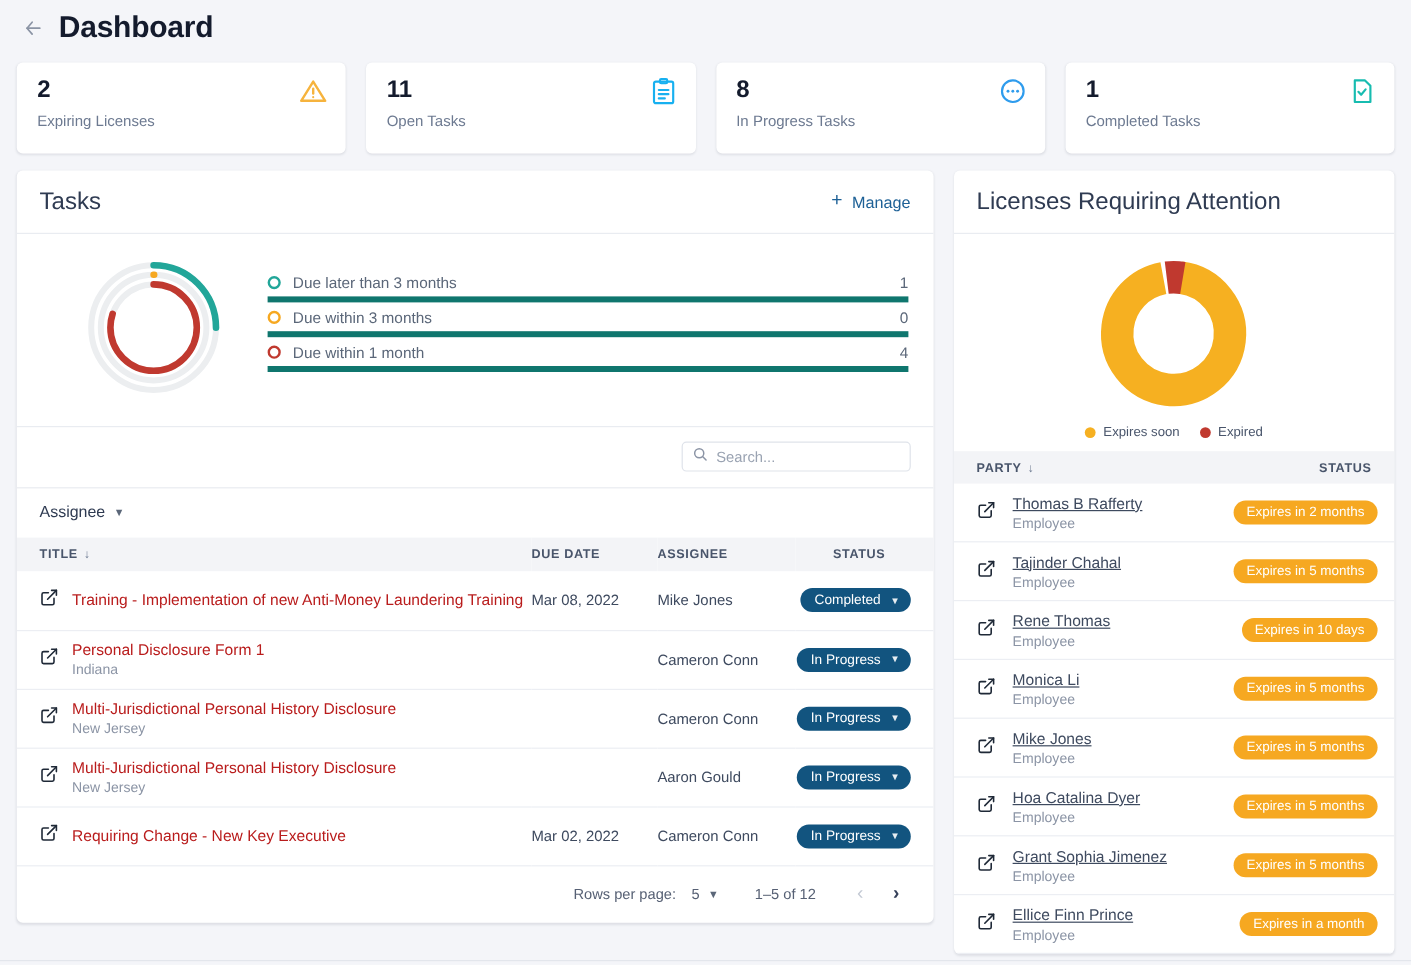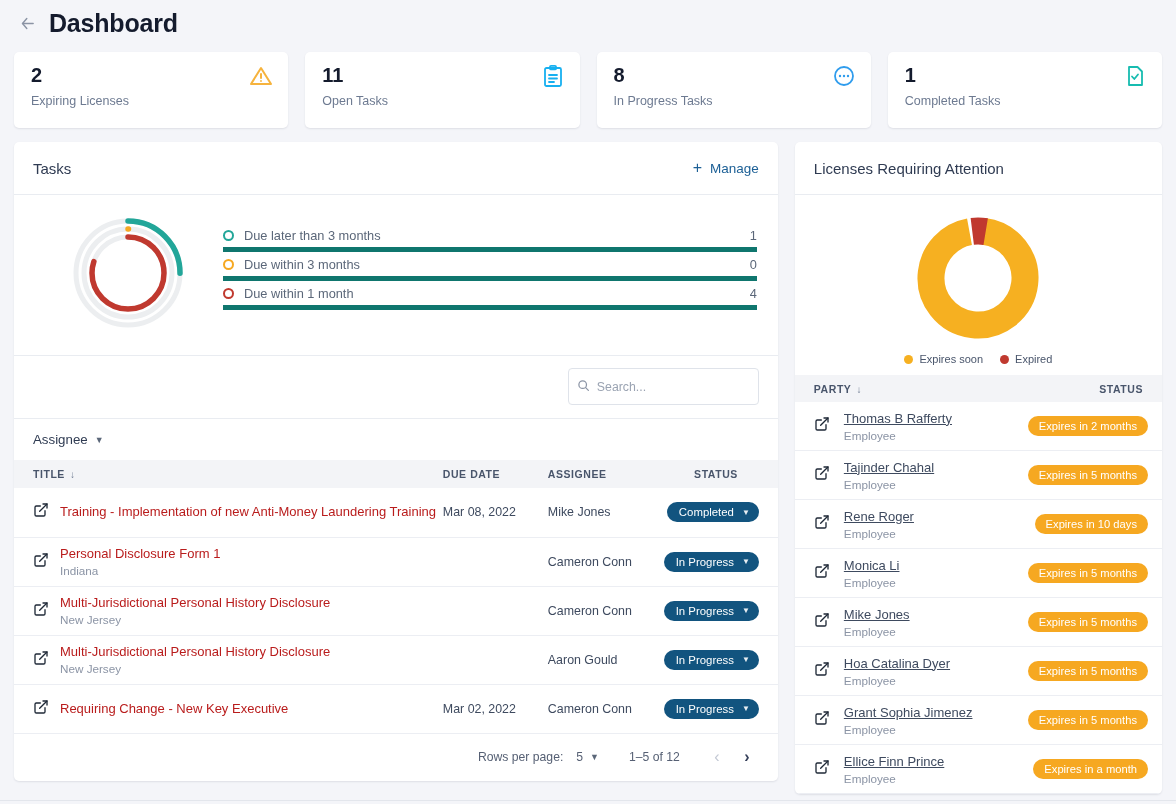--- a/index.html
+++ b/index.html
@@ -40,21 +40,21 @@
   .col-right { width: 373px; }
 
   .card {
     background: #fff; border-radius: 5px; box-shadow: 0 1px 2px rgba(30,40,60,.10);
     overflow: hidden;
   }
   .card-head {
     height: 53px; display: flex; align-items: center; justify-content: space-between;
     padding: 0 19px; border-bottom: 1px solid #e9ecf1;
   }
-  .card-title { font-size: 15px; color: #2f3b52; }
+  .card-title { font-size: 20px; color: #2f3b52; }
   .manage-btn {
     display: flex; align-items: center; gap: 8px; color: #1d6096;
     font-size: 13.5px; cursor: pointer; background: none; border: none;
     font-family: inherit;
   }
   .plus-ico { font-size: 16px; line-height: 1; color: #1d6096; }
 
   
   .tasks-body { display: flex; padding: 14px 19px 18px 19px; }
   .donut-wrap { width: 190px; display: flex; align-items: center; justify-content: center; }
@@ -66,21 +66,21 @@
   .legend-ring {
     width: 11px; height: 11px; border-radius: 50%; border: 2px solid #000;
     margin-right: 10px; flex: 0 0 auto;
   }
   .legend-label { flex: 1; }
   .legend-value { color: #5b6779; }
 
   
   .search-row { display: flex; justify-content: flex-end; padding: 12px 19px 13px 19px; border-top: 1px solid #e9ecf1;}
   .search-box {
-    width: 191px; height: 37px; border: 1px solid #dfe3ea; border-radius: 4px;
+    width: 191px; height: 25px; border: 1px solid #dfe3ea; border-radius: 4px;
     display: flex; align-items: center; padding: 0 8px; gap: 7px; background: #fff;
   }
   .search-box input {
     border: none; outline: none; font-size: 12.3px; color: #2f3b52;
     width: 100%; font-family: inherit; background: transparent;
   }
   .search-box input::placeholder { color: #9aa3b2; }
 
   
   .filter-row { padding: 11px 19px 12px 19px; border-top: 1px solid #e9ecf1; }
@@ -491,21 +491,21 @@
             <span class="pill-expire">Expires in 5 months</span>
           </div>
 
           <div class="lic-row">
             <span class="row-ico"><svg width="16" height="16" viewBox="0 0 24 24" fill="none" stroke="currentColor" stroke-width="2" stroke-linecap="round" stroke-linejoin="round">
                   <path d="M18 13v6a2 2 0 0 1-2 2H5a2 2 0 0 1-2-2V8a2 2 0 0 1 2-2h6"></path>
                   <polyline points="15 3 21 3 21 9"></polyline>
                   <line x1="10" y1="14" x2="21" y2="3"></line>
                 </svg></span>
             <span class="lic-grow">
-              <div class="lic-name">Rene Roger</div>
+              <div class="lic-name">Rene Thomas</div>
               <div class="lic-sub">Employee</div>
             </span>
             <span class="pill-expire">Expires in 10 days</span>
           </div>
 
           <div class="lic-row">
             <span class="row-ico"><svg width="16" height="16" viewBox="0 0 24 24" fill="none" stroke="currentColor" stroke-width="2" stroke-linecap="round" stroke-linejoin="round">
                   <path d="M18 13v6a2 2 0 0 1-2 2H5a2 2 0 0 1-2-2V8a2 2 0 0 1 2-2h6"></path>
                   <polyline points="15 3 21 3 21 9"></polyline>
                   <line x1="10" y1="14" x2="21" y2="3"></line>

